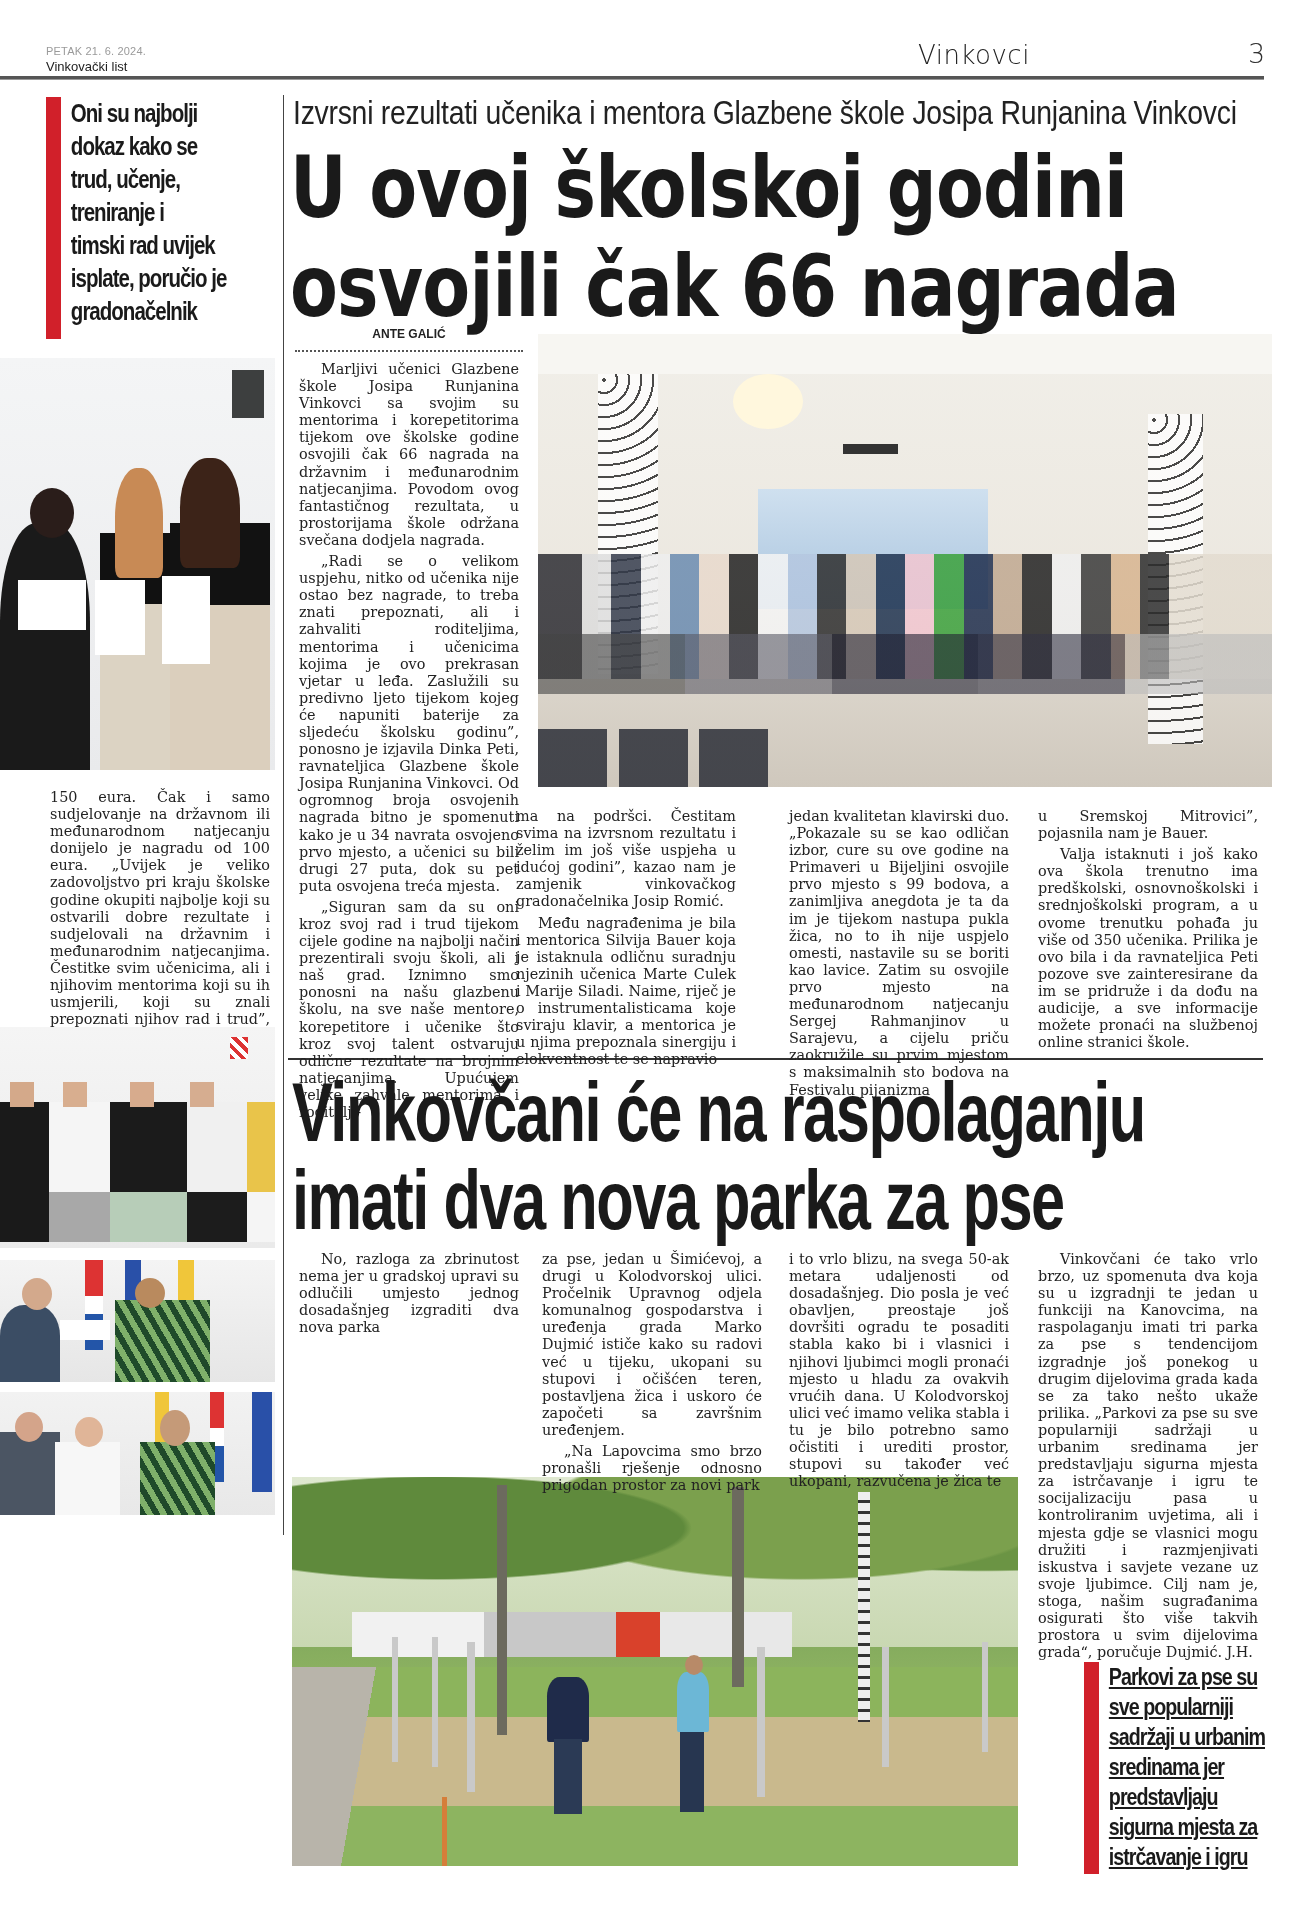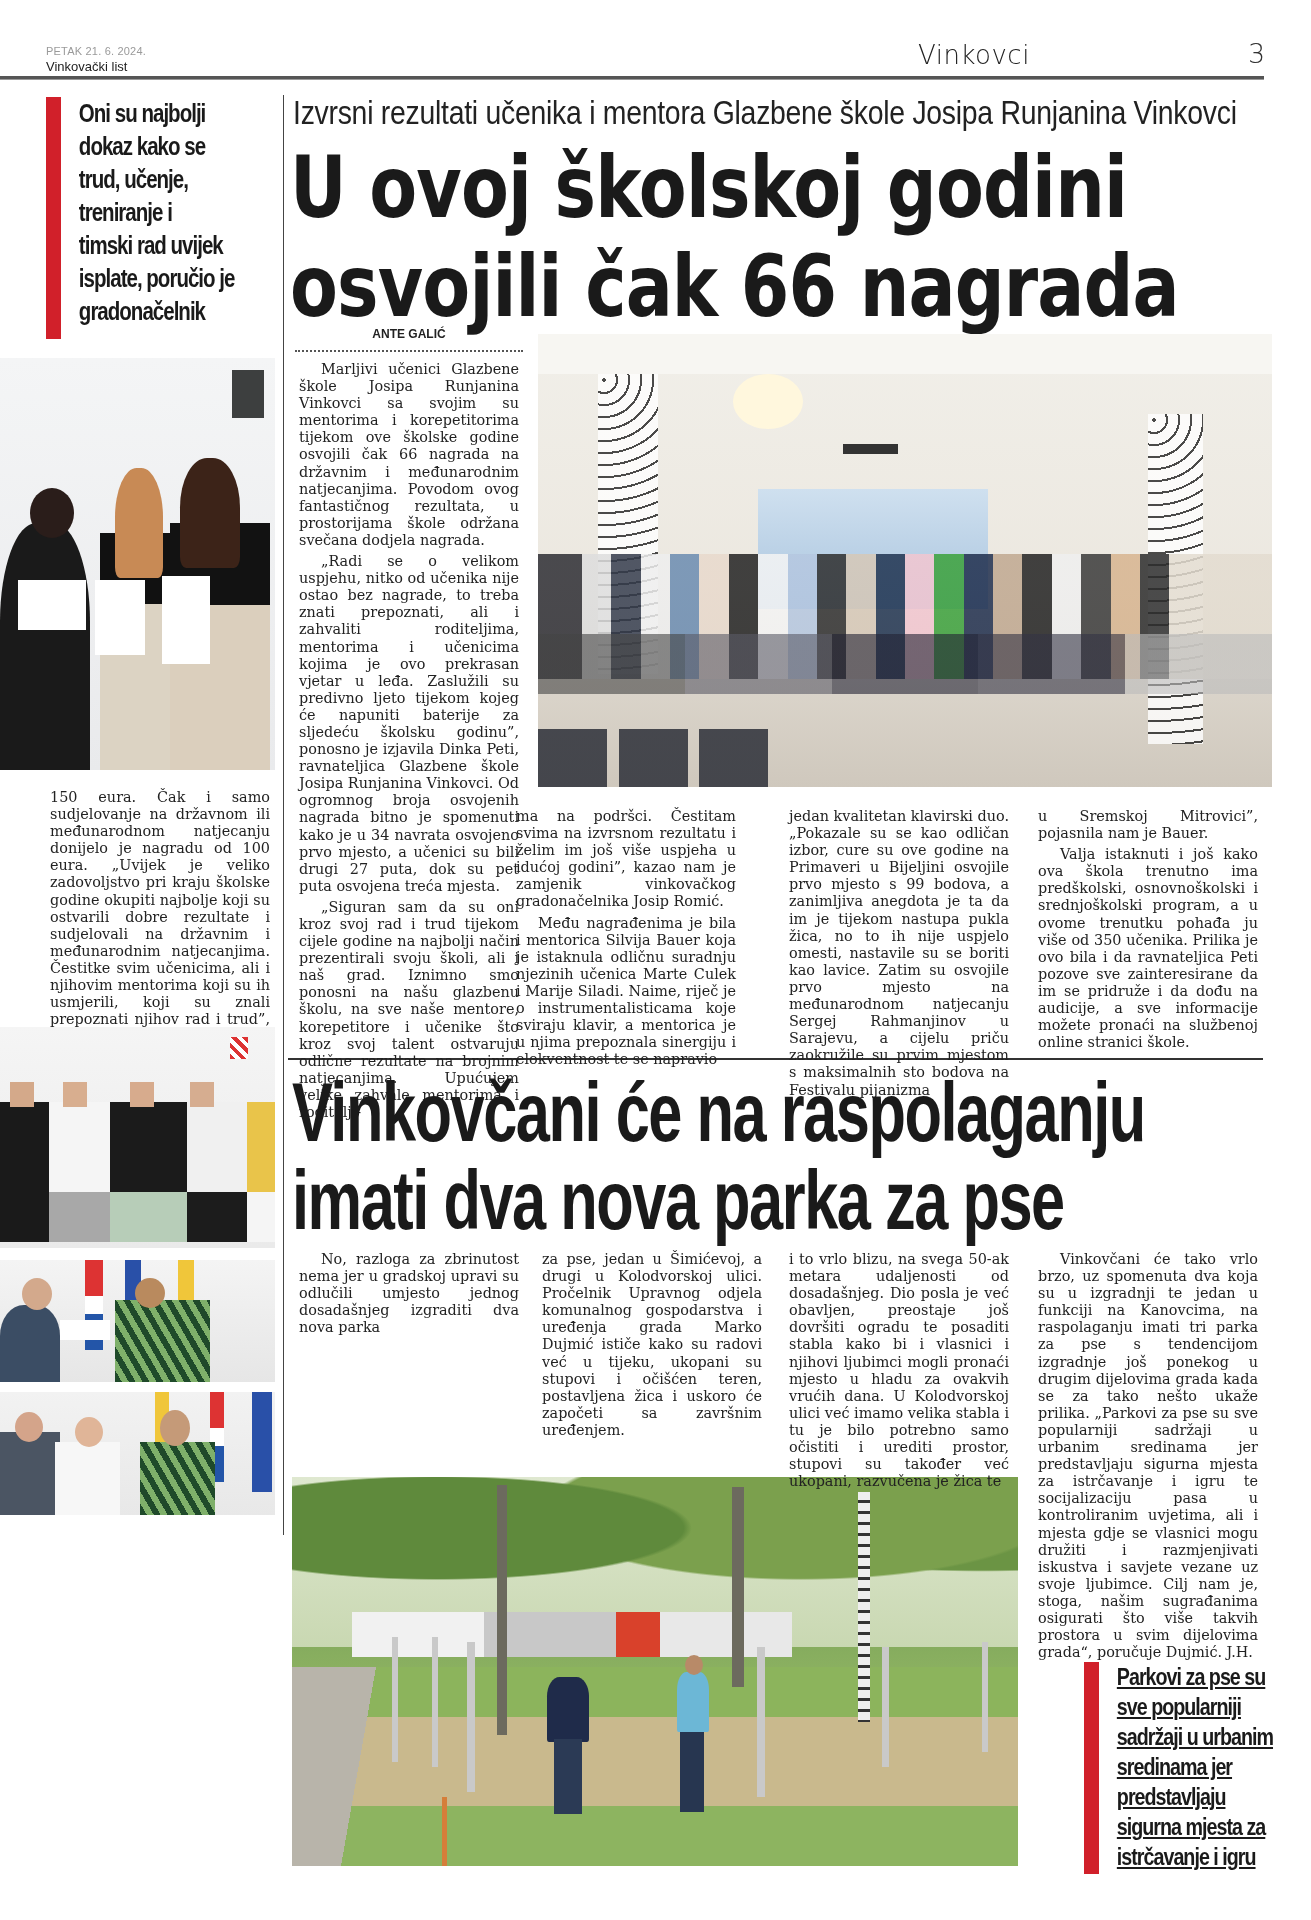--- a/index.html
+++ b/index.html
@@ -14,21 +14,21 @@
   #hdr-page { left:1248px; top:38px; font-size:27px; color:#333; font-family:"DejaVu Sans", sans-serif; font-weight:300; }
   #hdr-rule { left:0; top:76px; width:1264px; height:3px; background:#555; border-bottom:1px solid #999; }
 
   
   .vrule { width:1px; background:#444; }
   #vr-left { left:283px; top:95px; height:1440px; }
   .hrule { height:2px; background:#333; }
   #hr-mid { left:288px; top:1058px; width:975px; }
 
   
-  .pull { display:flex;gap:8px; }
+  .pull { display:flex; }
   .pull .bar { width:15px; background:#d1202a; flex:none; }
   .pull .txt { font-family:"Liberation Sans", sans-serif; font-weight:700; color:#1a1a1a; letter-spacing:-1.2px; line-height:33px; font-size:25px; padding-left:12px; transform:scaleX(0.82); transform-origin:left top; white-space:nowrap; }
   #pull-top { left:46px; top:97px; height:242px; }
   #pull-bottom { left:1084px; top:1662px; height:212px;text-decoration:underline; }
   #pull-bottom .txt { line-height:30px; font-size:24px; }
 
   
   #kicker { left:293px; top:94px; font-family:"Liberation Sans", sans-serif; font-size:33px; color:#222; transform:scaleX(0.86); transform-origin:left top; white-space:nowrap; letter-spacing:-0.3px; }
   #headline1 { left:290px; top:138px; font-family:"DejaVu Sans", sans-serif; font-weight:700; font-size:85px; line-height:99px; color:#1a1a1a; transform:scaleX(0.82); transform-origin:left top; white-space:nowrap; letter-spacing:-1px; }
   #headline2 { left:292px; top:1068px; font-family:"Liberation Sans", sans-serif; font-weight:700; font-size:84px; line-height:88px; color:#1a1a1a; transform:scaleX(0.73); transform-origin:left top; white-space:nowrap; letter-spacing:-2px; }
@@ -206,20 +206,21 @@
 <div class="abs" id="headline2">
   <div>Vinkovčani će na raspolaganju</div>
   <div>imati dva nova parka za pse</div>
 </div>
 
 <div class="abs col" id="col-b1">
   <p>No, razloga za zbrinutost nema jer u gradskoj upravi su odlučili umjesto jednog dosadašnjeg izgraditi dva nova parka</p>
 </div>
 <div class="abs col" id="col-b2">
   <p class="noindent">za pse, jedan u Šimićevoj, a drugi u Kolodvorskoj ulici. Pročelnik Upravnog odjela komunalnog gospodarstva i uređenja grada Marko Dujmić ističe kako su radovi već u tijeku, ukopani su stupovi i očišćen teren, postavljena žica i uskoro će započeti sa završnim uređenjem.</p>
+  <p>„Na Lapovcima smo brzo pronašli rješenje odnosno prigodan prostor za novi park</p>
 </div>
 <div class="abs col" id="col-b3">
   <p class="noindent">i to vrlo blizu, na svega 50-ak metara udaljenosti od dosadašnjeg. Dio posla je već obavljen, preostaje još dovršiti ogradu te posaditi stabla kako bi i vlasnici i njihovi ljubimci mogli pronaći mjesto u hladu za ovakvih vrućih dana. U Kolodvorskoj ulici već imamo velika stabla i tu je bilo potrebno samo očistiti i urediti prostor, stupovi su također već ukopani, razvučena je žica te</p>
 </div>
 <div class="abs col" id="col-b4">
   <p>Vinkovčani će tako vrlo brzo, uz spomenuta dva koja su u izgradnji te jedan u funkciji na Kanovcima, na raspolaganju imati tri parka za pse s tendencijom izgradnje još ponekog u drugim dijelovima grada kada se za tako nešto ukaže prilika. „Parkovi za pse su sve popularniji sadržaji u urbanim sredinama jer predstavljaju sigurna mjesta za istrčavanje i igru te socijalizaciju pasa u kontroliranim uvjetima, ali i mjesta gdje se vlasnici mogu družiti i razmjenjivati iskustva i savjete vezane uz svoje ljubimce. Cilj nam je, stoga, našim sugrađanima osigurati što više takvih prostora u svim dijelovima grada“, poručuje Dujmić. J.H.</p>
 </div>
 
 <div class="abs pull" id="pull-bottom">
   <div class="bar"></div>

